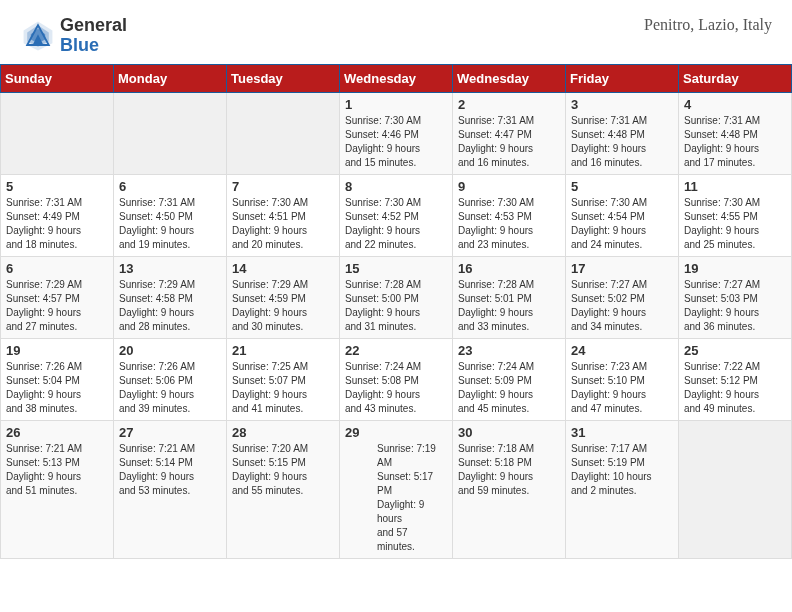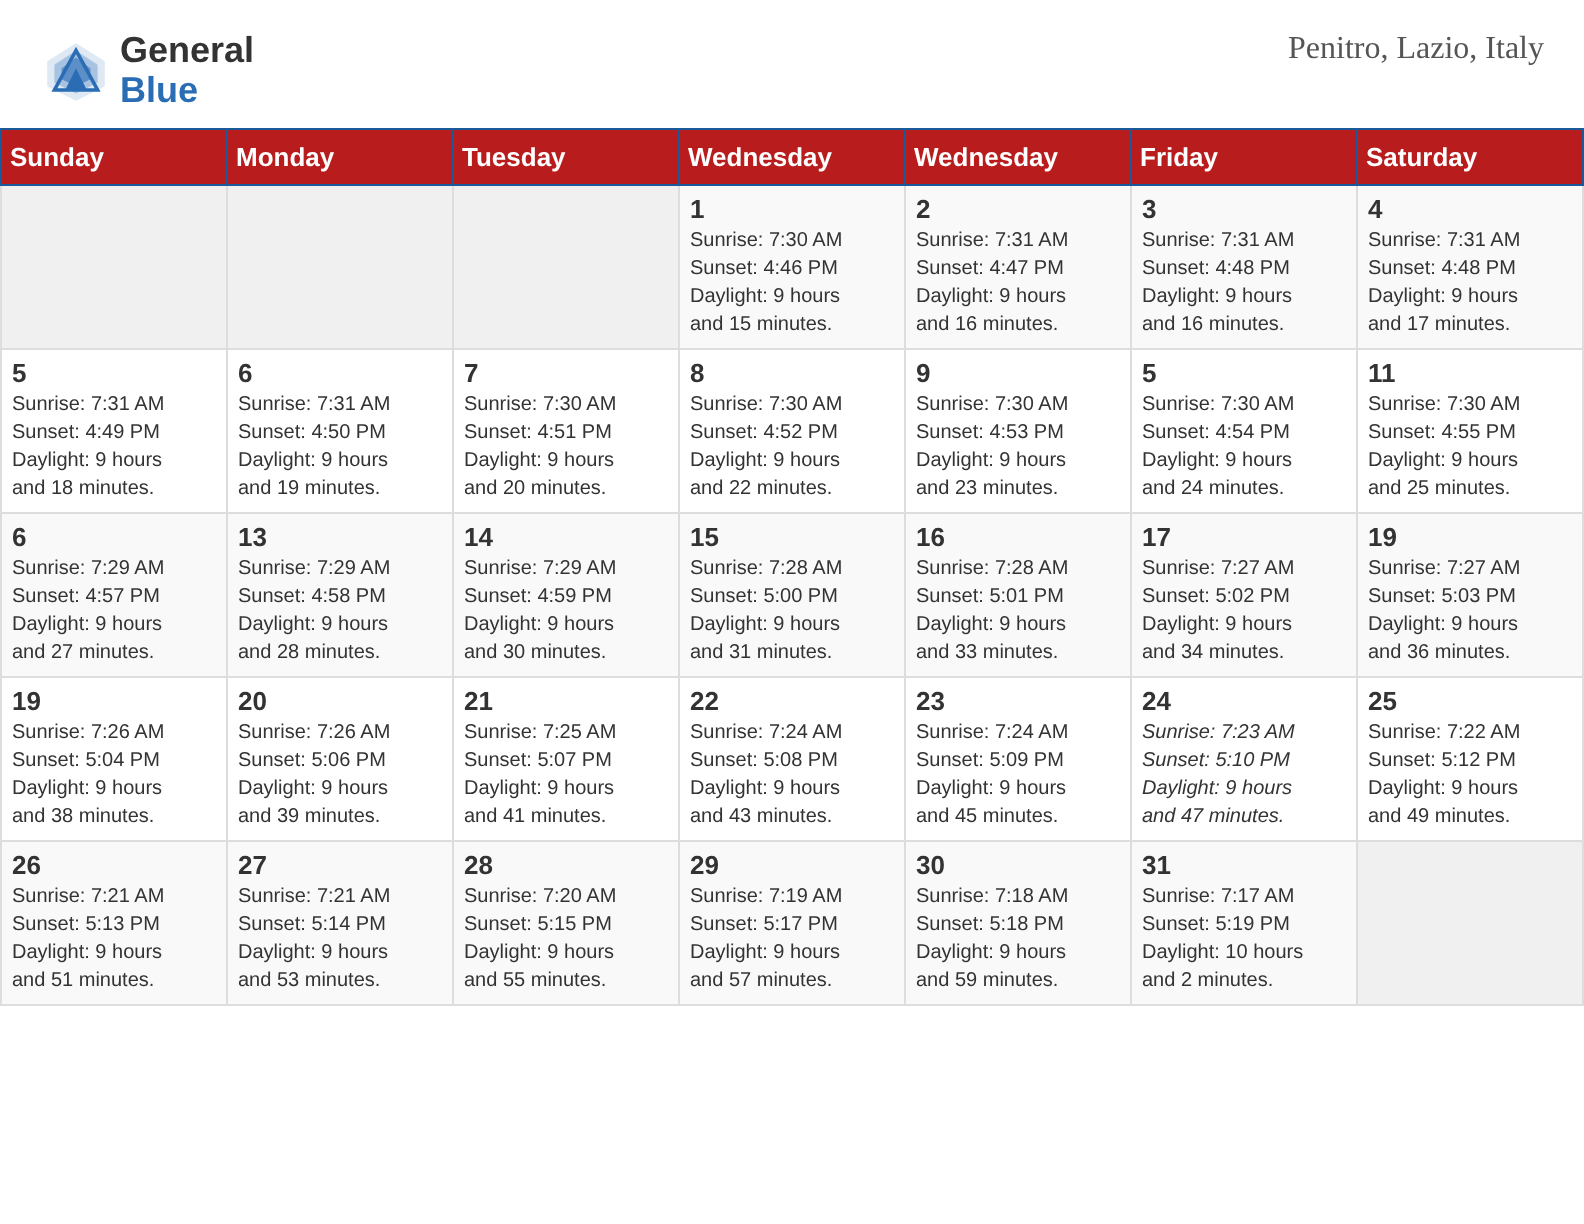--- a/index.html
+++ b/index.html
@@ -317,21 +317,21 @@
           </td>
           <td>
             <span class="day-number">23</span>
             <div class="day-info" style="white-space: pre-line;">Sunrise: 7:24 AM
 Sunset: 5:09 PM
 Daylight: 9 hours
 and 45 minutes.</div>
           </td>
           <td>
             <span class="day-number">24</span>
-            <div class="day-info" style="white-space: pre-line; font-style: italic;">Sunrise: 7:23 AM
+            <div class="day-info" style="white-space: pre-line;">Sunrise: 7:23 AM
 Sunset: 5:10 PM
 Daylight: 9 hours
 and 47 minutes.</div>
           </td>
           <td>
             <span class="day-number">25</span>
             <div class="day-info" style="white-space: pre-line;">Sunrise: 7:22 AM
 Sunset: 5:12 PM
 Daylight: 9 hours
 and 49 minutes.</div>
@@ -354,21 +354,21 @@
           </td>
           <td>
             <span class="day-number">28</span>
             <div class="day-info" style="white-space: pre-line;">Sunrise: 7:20 AM
 Sunset: 5:15 PM
 Daylight: 9 hours
 and 55 minutes.</div>
           </td>
           <td>
             <span class="day-number">29</span>
-            <div class="day-info" style="white-space: pre-line;">Sunrise: 7:19 AM
+            <div class="day-info" style="white-space: pre-line; margin-left: 32px;">Sunrise: 7:19 AM
 Sunset: 5:17 PM
 Daylight: 9 hours
 and 57 minutes.</div>
           </td>
           <td>
             <span class="day-number">30</span>
             <div class="day-info" style="white-space: pre-line;">Sunrise: 7:18 AM
 Sunset: 5:18 PM
 Daylight: 9 hours
 and 59 minutes.</div>

